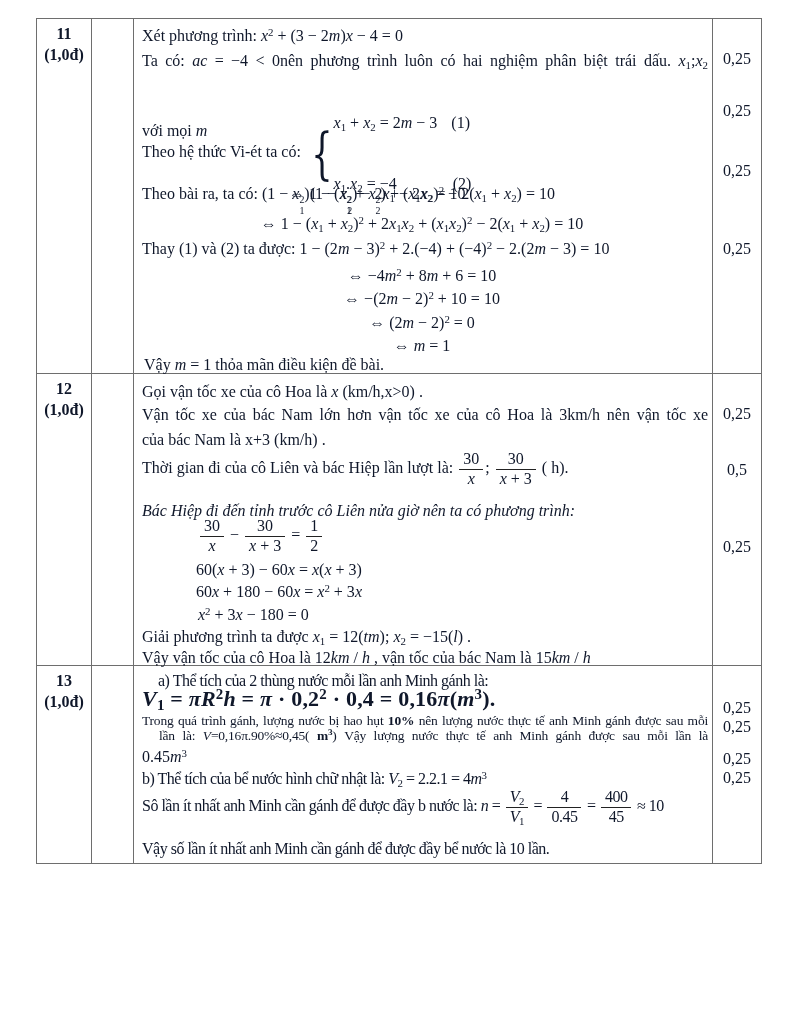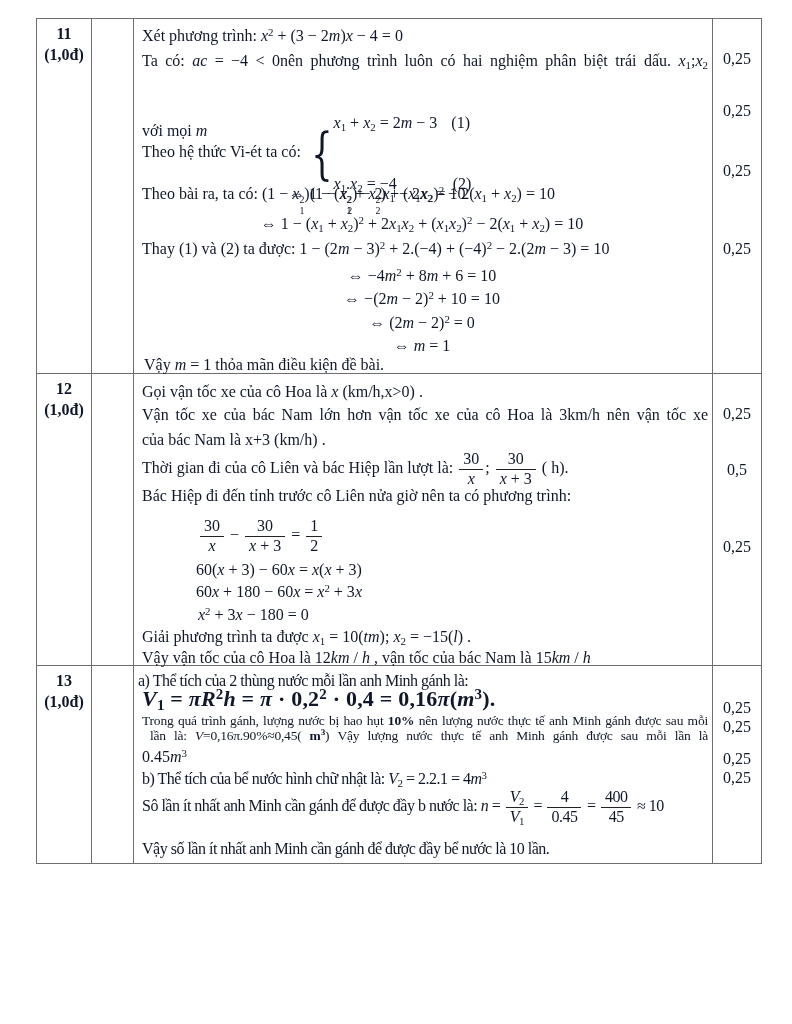--- a/index.html
+++ b/index.html
@@ -94,45 +94,45 @@
         <div class="tcell">
           <div class="qnum">12</div>
           <div class="qpts">(1,0đ)</div>
         </div>
         <div class="tcell"></div>
         <div class="tcell ccontent">
           <div class="line" style="top: 8px; left: 8px;"><span>Gọi vận tốc xe của cô Hoa là  </span><span class="mi">x</span><span> (km/h,x&gt;0) .</span></div>
           <div class="line just" style="top: 31px; left: 8px;"><span>Vận tốc xe của bác Nam lớn hơn vận tốc xe của cô Hoa là 3km/h nên vận tốc xe</span></div>
           <div class="line" style="top: 56px; left: 8px;"><span>của bác Nam là  x+3  (km/h) .</span></div>
           <div class="line" style="top: 75px; left: 8px; height: 38px; line-height: 38px;"><span>Thời gian đi của cô Liên và bác Hiệp lần lượt là: </span><span class="frac"><span class="ftop"><span>30</span></span><span class="fbot"><span class="mi">x</span></span></span><span>; </span><span class="frac"><span class="ftop"><span>30</span></span><span class="fbot"><span class="mi">x</span><span> + 3</span></span></span><span> ( h).</span></div>
-          <div class="line" style="top: 112px; left: 8px;"><span>Bác Hiệp đi đến tỉnh trước cô Liên nửa giờ nên ta có phương trình:</span></div>
+          <div class="line" style="top: 127px; left: 8px; font-style: italic;"><span>Bác Hiệp đi đến tỉnh trước cô Liên nửa giờ nên ta có phương trình:</span></div>
           <div class="line" style="top: 143px; left: 64px; height: 36px; line-height: 36px;"><span class="frac"><span class="ftop"><span>30</span></span><span class="fbot"><span class="mi">x</span></span></span><span> − </span><span class="frac"><span class="ftop"><span>30</span></span><span class="fbot"><span class="mi">x</span><span> + 3</span></span></span><span> = </span><span class="frac"><span class="ftop"><span>1</span></span><span class="fbot"><span>2</span></span></span></div>
           <div class="line" style="top: 186px; left: 62px;"><span>60(</span><span class="mi">x</span><span> + 3) − 60</span><span class="mi">x</span><span> = </span><span class="mi">x</span><span>(</span><span class="mi">x</span><span> + 3)</span></div>
           <div class="line" style="top: 208px; left: 62px;"><span>60</span><span class="mi">x</span><span> + 180 − 60</span><span class="mi">x</span><span> = </span><span class="mi">x</span><sup>2</sup><span> + 3</span><span class="mi">x</span></div>
           <div class="line" style="top: 231px; left: 64px;"><span class="mi">x</span><sup>2</sup><span> + 3</span><span class="mi">x</span><span> − 180 = 0</span></div>
-          <div class="line" style="top: 253px; left: 8px;"><span>Giải phương trình ta được  </span><span class="mi">x</span><sub>1</sub><span> = 10(</span><span class="mi">tm</span><span>); </span><span class="mi">x</span><sub>2</sub><span> = −15(</span><span class="mi">l</span><span>) .</span></div>
+          <div class="line" style="top: 253px; left: 8px;"><span>Giải phương trình ta được  </span><span class="mi">x</span><sub>1</sub><span> = 12(</span><span class="mi">tm</span><span>); </span><span class="mi">x</span><sub>2</sub><span> = −15(</span><span class="mi">l</span><span>) .</span></div>
           <div class="line" style="top: 274px; left: 8px;"><span>Vậy vận tốc của cô Hoa là 12</span><span class="mi">km</span><span> / </span><span class="mi">h</span><span> , vận tốc của bác Nam là 15</span><span class="mi">km</span><span> / </span><span class="mi">h</span></div>
         </div>
         <div class="tcell">
           <div class="mark" style="top: 30px;">0,25</div>
           <div class="mark" style="top: 86px; text-align: center;">0,5</div>
           <div class="mark" style="top: 163px;">0,25</div>
         </div>
       </div>
       <div class="trow" style="height: 197px; grid-template-columns: 55px 42px 579px 48px;">
         <div class="tcell">
           <div class="qnum">13</div>
           <div class="qpts">(1,0đ)</div>
         </div>
         <div class="tcell"></div>
         <div class="tcell ccontent">
-          <div class="line cond" style="top: 5px; left: 4px;"><span>a) Thể tích của 2 thùng nước mỗi lần anh Minh gánh là:</span></div>
+          <div class="line cond" style="top: 5px; left: 24px;"><span>a) Thể tích của 2 thùng nước mỗi lần anh Minh gánh là:</span></div>
           <div class="line bline" style="top: 23px; left: 8px;"><span class="mbi">V</span><sub class="mb">1</sub><span class="mb"> = </span><span class="mbi">πR</span><sup class="mb">2</sup><span class="mbi">h</span><span class="mb"> = </span><span class="mbi">π</span><span class="mb"> · 0,2</span><sup class="mb">2</sup><span class="mb"> · 0,4 = 0,16</span><span class="mbi">π</span><span class="mb">(</span><span class="mbi">m</span><sup class="mb">3</sup><span class="mb">).</span></div>
           <div class="line sm just" style="top: 47px; left: 8px;"><span>Trong quá trình gánh, lượng nước bị hao hụt </span><span class="mb">10%</span><span> nên lượng nước thực tế anh Minh gánh được sau mỗi</span></div>
-          <div class="line sm just" style="top: 62px; left: 16px;"><span>lần là: </span><span class="mi">V</span><span>=0,16π.90%≈0,45( </span><span class="mb">m</span><sup class="mb">3</sup><span>) Vậy lượng nước thực tế anh Minh gánh được sau mỗi lần là</span></div>
+          <div class="line sm just" style="top: 62px; left: 25px;"><span>lần là: </span><span class="mi">V</span><span>=0,16π.90%≈0,45( </span><span class="mb">m</span><sup class="mb">3</sup><span>) Vậy lượng nước thực tế anh Minh gánh được sau mỗi lần là</span></div>
           <div class="line" style="top: 81px; left: 8px;"><span>0.45</span><span class="mi">m</span><sup>3</sup></div>
           <div class="line cond" style="top: 103px; left: 8px;"><span>b) Thể tích của bể nước hình chữ nhật là:  </span><span class="mi">V</span><sub>2</sub><span> = 2.2.1 = 4</span><span class="mi">m</span><sup>3</sup></div>
           <div class="line cond" style="top: 116px; left: 8px; height: 48px; line-height: 48px;"><span>Sô lần ít nhất anh Minh cần gánh để được đầy b nước là: </span><span class="mi">n</span><span> = </span><span class="frac"><span class="ftop"><span class="mi">V</span><sub>2</sub></span><span class="fbot"><span class="mi">V</span><sub>1</sub></span></span><span> = </span><span class="frac"><span class="ftop"><span>4</span></span><span class="fbot"><span>0.45</span></span></span><span> = </span><span class="frac"><span class="ftop"><span>400</span></span><span class="fbot"><span>45</span></span></span><span> ≈ 10</span></div>
           <div class="line cond" style="top: 173px; left: 8px;"><span>Vậy số lần ít nhất anh Minh cần gánh để được đầy bể nước là 10 lần.</span></div>
         </div>
         <div class="tcell">
           <div class="mark" style="top: 32px;">0,25</div>
           <div class="mark" style="top: 51px;">0,25</div>
           <div class="mark" style="top: 83px;">0,25</div>
           <div class="mark" style="top: 102px;">0,25</div>

